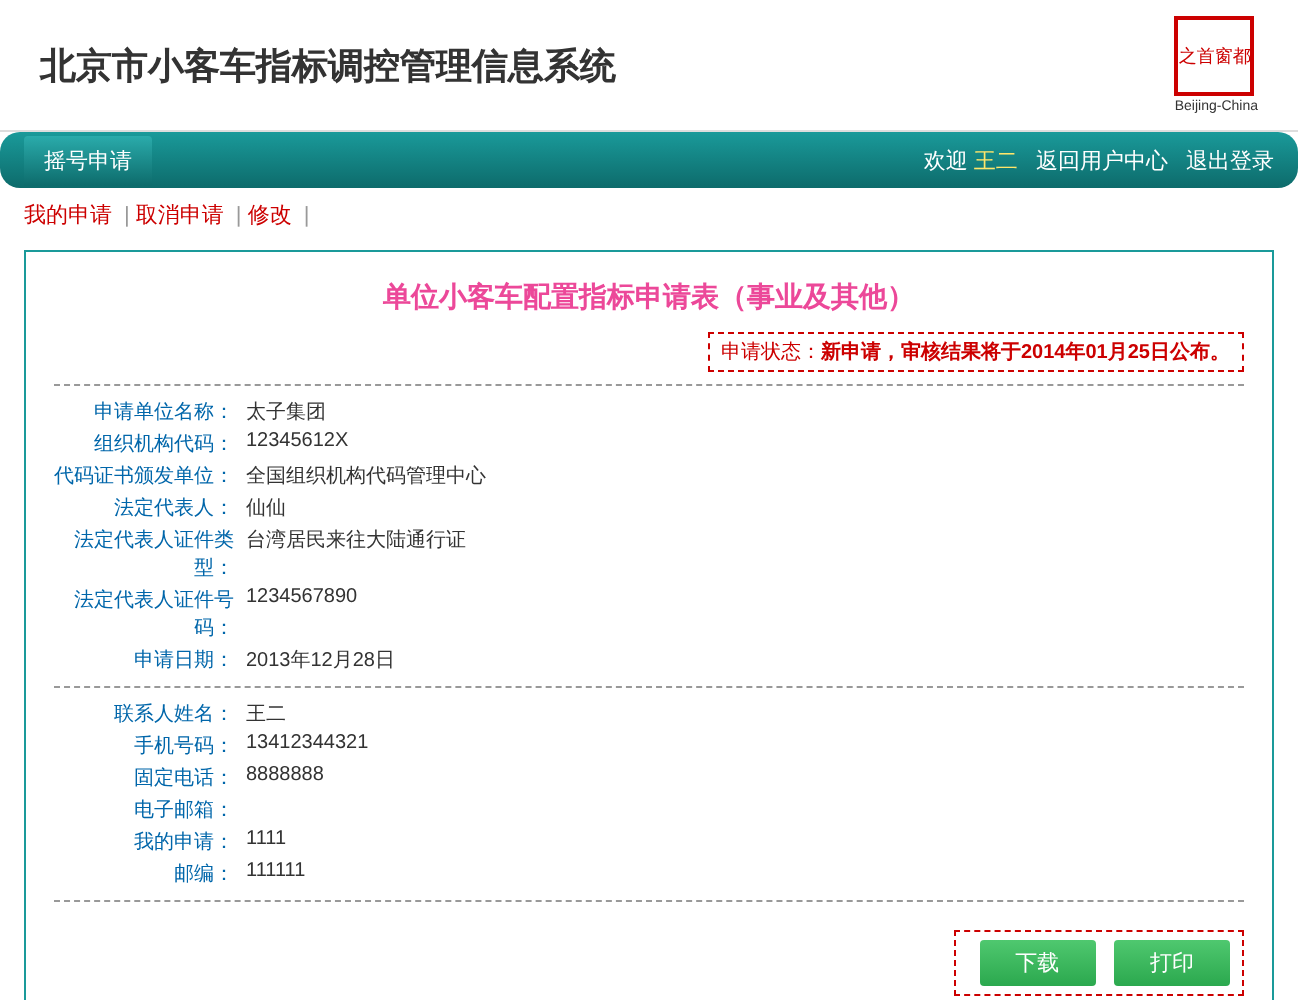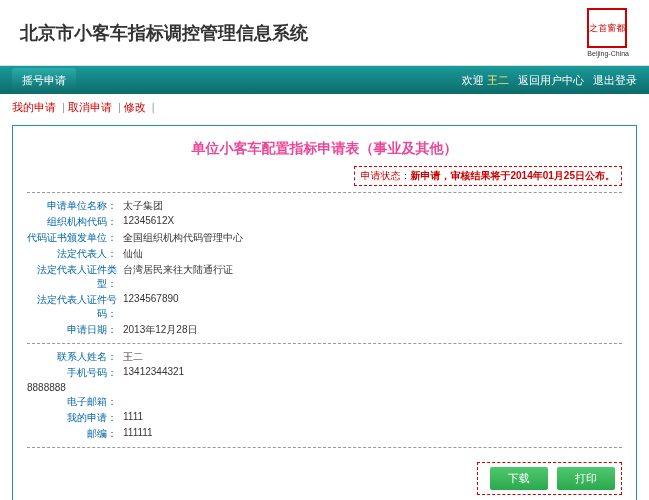--- a/index.html
+++ b/index.html
@@ -60,20 +60,21 @@
 }
 .nav-bar {
   background: linear-gradient(#1a9a9a, #0d6b6b);
   height: 28px;
   display: flex;
   align-items: center;
   justify-content: space-between;
   padding: 0 12px;
   color: #fff;
   font-size: 11px;
+  border-radius: 10px;
 }
 .nav-tab {
   background: linear-gradient(#2aabab, #0d6b6b);
   padding: 5px 10px;
   color: #fff;
   border-radius: 2px 2px 0 0;
 }
 .nav-right a {
   color: #fff;
   text-decoration: none;
@@ -243,20 +244,21 @@
     <div id="contact-fields">
         <div class="field-row">
           <div class="field-label">联系人姓名：</div>
           <div class="field-value">王二</div>
         </div>
         <div class="field-row">
           <div class="field-label">手机号码：</div>
           <div class="field-value">13412344321</div>
         </div>
         <div class="field-row">
+          <div class="field-label">固定电话：</div>
           <div class="field-value">8888888</div>
         </div>
         <div class="field-row">
           <div class="field-label">电子邮箱：</div>
           <div class="field-value"></div>
         </div>
         <div class="field-row">
           <div class="field-label">我的申请：</div>
           <div class="field-value">1111</div>
         </div>

